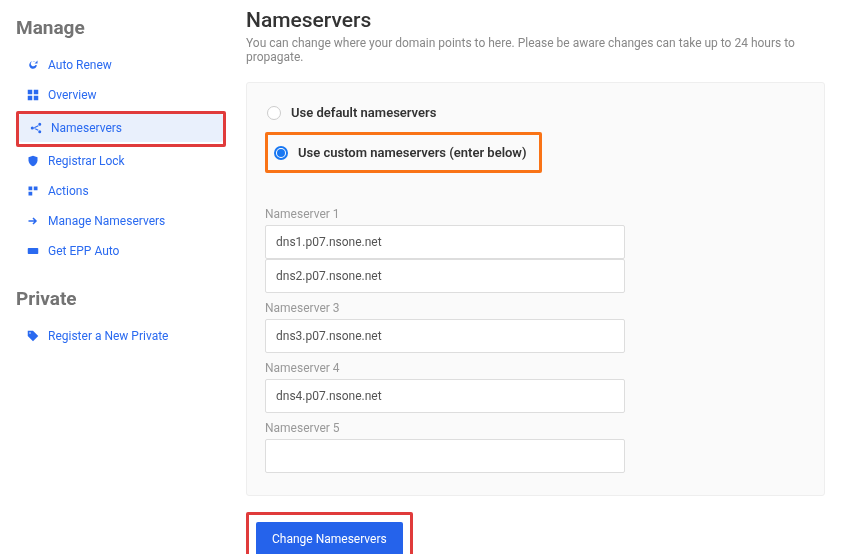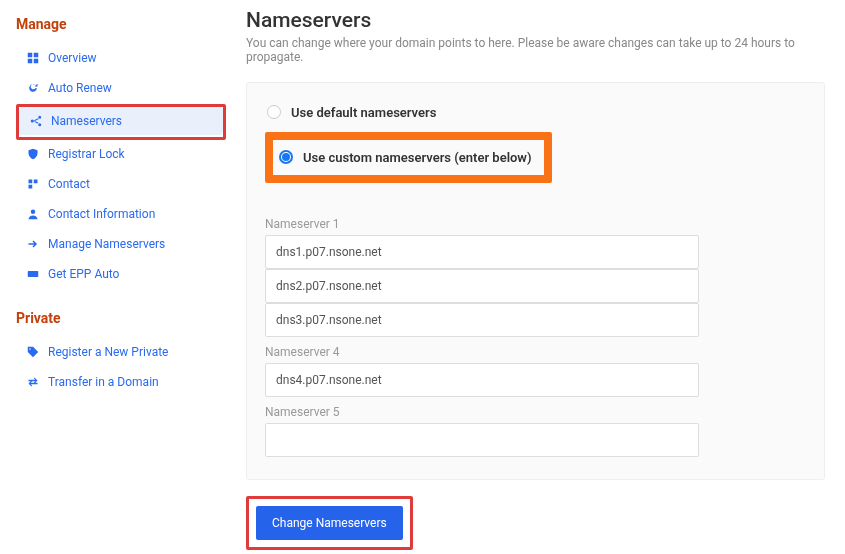--- a/index.html
+++ b/index.html
@@ -19,22 +19,22 @@
     .container {
       display: flex;
       padding: 8px 0 0 16px;
     }
     .sidebar {
       width: 210px;
       flex-shrink: 0;
     }
     .sidebar-section-title {
       font-weight: 700;
-      font-size: 14px;
-      color: #c2410c;
+      font-size: 19px;
+      color: #737373;
       margin: 8px 0 12px 0;
     }
     .sidebar-item {
       display: flex;
       align-items: center;
       padding: 7px 10px;
       color: #2a6af0;
       cursor: pointer;
       font-size: 12px;
       border-radius: 3px;
@@ -80,20 +80,21 @@
       margin-bottom: 18px;
     }
     .panel {
       background: #fafafa;
       border: 1px solid #eee;
       border-radius: 3px;
       padding: 16px 18px 22px 18px;
     }
     .radio-row {
       display: flex;
+      align-items: center;
       padding: 6px 2px;
       cursor: pointer;
     }
     .radio-row.unchecked .radio-circle {
       width: 14px;
       height: 14px;
       border: 1.5px solid #ccc;
       border-radius: 50%;
       margin-right: 10px;
       background: #fff;
@@ -120,36 +121,36 @@
     .radio-label {
       font-size: 13px;
       color: #333;
       font-weight: 600;
     }
     .radio-label.muted {
       font-weight: 600;
       color: #333;
     }
     .radio-highlight {
-      border: 8px solid #f97316;
+      border: 3px solid #f97316;
       border-radius: 2px;
       display: inline-block;
       padding: 4px 10px 4px 4px;
       margin: 6px 0 14px 0;
     }
     .ns-group {
       margin-top: 20px;
     }
     .ns-label {
       font-size: 12px;
       color: #999;
       margin: 8px 0 4px 0;
     }
     .ns-input {
-      width: 434px;
+      width: 360px;
       padding: 9px 10px;
       font-size: 12px;
       border: 1px solid #ddd;
       border-radius: 2px;
       background: #fff;
       color: #555;
       font-family: inherit;
     }
     .submit-row {
       margin-top: 16px;
@@ -174,36 +175,36 @@
 </head>
 <body>
 
 <div class="container">
   <aside class="sidebar">
     <div class="sidebar-section-title">Manage</div>
 
     <div class="sidebar-item">
       <span class="icon">
           <svg viewBox="0 0 16 16">
+            <path d="M13 8a5 5 0 1 1-1.5-3.5L14 2v4h-4l1.5-1.5A3.5 3.5 0 1 0 11.5 8H13z"></path>
+          </svg>
+        </span>
+      <span>Auto Renew</span>
+    </div>
+
+    <div class="sidebar-item">
+      <span class="icon">
+          <svg viewBox="0 0 16 16">
             <rect x="1" y="1" width="6" height="6"></rect>
             <rect x="9" y="1" width="6" height="6"></rect>
             <rect x="1" y="9" width="6" height="6"></rect>
             <rect x="9" y="9" width="6" height="6"></rect>
           </svg>
         </span>
       <span>Overview</span>
-    </div>
-
-    <div class="sidebar-item">
-      <span class="icon">
-          <svg viewBox="0 0 16 16">
-            <path d="M13 8a5 5 0 1 1-1.5-3.5L14 2v4h-4l1.5-1.5A3.5 3.5 0 1 0 11.5 8H13z"></path>
-          </svg>
-        </span>
-      <span>Auto Renew</span>
     </div>
 
     <div class="highlight-box sidebar-hl">
       <div class="sidebar-item active">
         <span class="icon">
             <svg viewBox="0 0 16 16">
               <path d="M1 8a2 2 0 1 1 4 0 2 2 0 0 1-4 0zm10-5a2 2 0 1 1 4 0 2 2 0 0 1-4 0zm0 10a2 2 0 1 1 4 0 2 2 0 0 1-4 0zM4.7 7.3l6-3 .6 1.4-6 3zM4.7 8.7l6 3 .6-1.4-6-3z"></path>
             </svg>
           </span>
         <span>Nameservers</span>
@@ -220,32 +221,23 @@
     </div>
 
     <div class="sidebar-item">
       <span class="icon">
           <svg viewBox="0 0 16 16">
             <rect x="2" y="2" width="5" height="5"></rect>
             <rect x="9" y="2" width="5" height="5"></rect>
             <rect x="2" y="9" width="5" height="5"></rect>
           </svg>
         </span>
-      <span>Contact</span>
-    </div>
-
-    <div class="sidebar-item">
-      <span class="icon">
-          <svg viewBox="0 0 16 16">
-            <circle cx="8" cy="5" r="3"></circle>
-            <path d="M2 15c0-3 3-5 6-5s6 2 6 5z"></path>
-          </svg>
-        </span>
-      <span>Contact Information</span>
-    </div>
+      <span>Actions</span>
+    </div>
+
 
     <div class="sidebar-item">
       <span class="icon">
           <svg viewBox="0 0 16 16">
             <path d="M2 8h9M8 4l4 4-4 4" stroke="currentColor" stroke-width="2" fill="none"></path>
           </svg>
         </span>
       <span>Manage Nameservers</span>
     </div>
 
@@ -264,28 +256,20 @@
     <div class="sidebar-item">
       <span class="icon">
           <svg viewBox="0 0 16 16">
             <path d="M1 1h7l7 7-7 7-7-7z"></path>
             <circle cx="4" cy="4" r="1" fill="#fff"></circle>
           </svg>
         </span>
       <span>Register a New Private</span>
     </div>
 
-    <div class="sidebar-item">
-      <span class="icon">
-          <svg viewBox="0 0 16 16">
-            <path d="M2 5h9l-2-2 1-1 4 4-4 4-1-1 2-2H2zM14 11H5l2 2-1 1-4-4 4-4 1 1-2 2h9z"></path>
-          </svg>
-        </span>
-      <span>Transfer in a Domain</span>
-    </div>
   </aside>
 
   <main class="content">
     <h1 class="page-title">Nameservers</h1>
     <p class="page-subtitle">You can change where your domain points to here. Please be aware changes can take up to 24 hours to propagate.</p>
 
     <div class="panel">
       <div class="radio-row unchecked">
         <span class="radio-circle"></span>
         <span class="radio-label muted">Use default nameservers</span>
@@ -297,20 +281,21 @@
           <span class="radio-label">Use custom nameservers (enter below)</span>
         </div>
       </div>
 
       <div class="ns-group">
         <div class="ns-label">Nameserver 1</div>
         <input type="text" class="ns-input" value="dns1.p07.nsone.net" style="">
 
         <input type="text" class="ns-input" value="dns2.p07.nsone.net" style="">
 
+        <div class="ns-label">Nameserver 3</div>
         <input type="text" class="ns-input" value="dns3.p07.nsone.net" style="">
 
         <div class="ns-label">Nameserver 4</div>
         <input type="text" class="ns-input" value="dns4.p07.nsone.net" style="">
 
         <div class="ns-label">Nameserver 5</div>
         <input type="text" class="ns-input" value="" style="">
       </div>
     </div>
 

